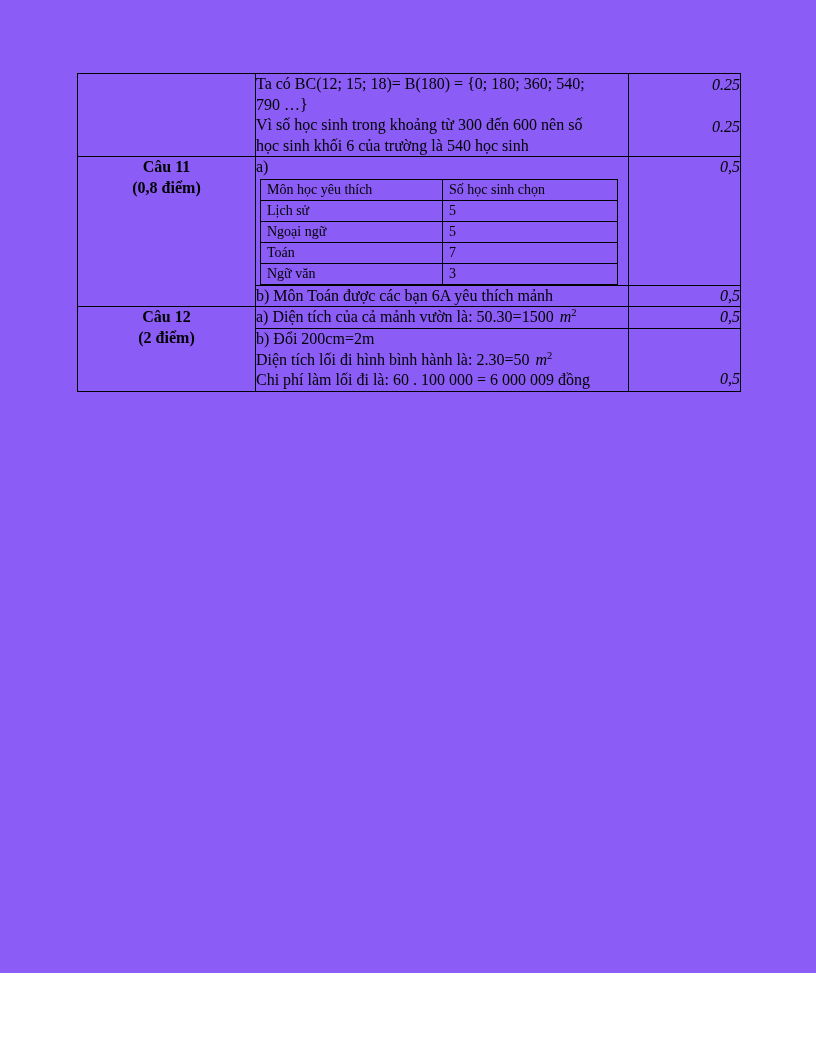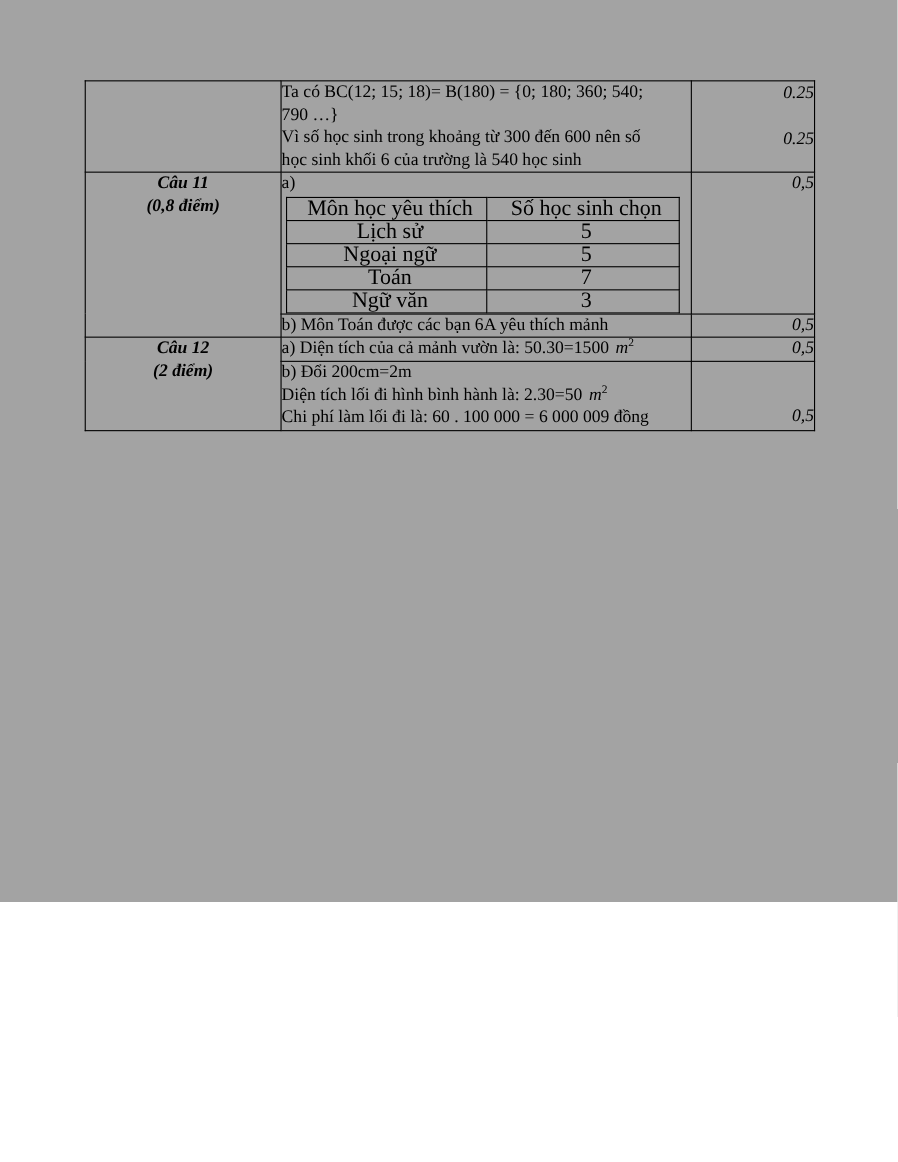--- a/index.html
+++ b/index.html
@@ -4,22 +4,22 @@
 <style>
   * { margin: 0; padding: 0; box-sizing: border-box; }
   html, body {
     width: 816px; height: 1056px;
     background: #ffffff;
     font-family: "Liberation Serif", "DejaVu Serif", serif;
     color: #000000;
   }
   .page {
     position: relative;
-    width: 816px; height: 820px;
-    background: #a3a3a3;
+    width: 816px; height: 973px;
+    background: #8b5cf6;
     overflow: hidden;
   }
   table.main-table {
     position: absolute;
     left: 77px; top: 73px;
     width: 663px;
     border-collapse: collapse;
     table-layout: fixed;
   }
   table.main-table > tbody > tr > td {
@@ -27,21 +27,20 @@
     vertical-align: top;
     font-size: 16px;
     line-height: 20.5px;
     padding: 0;
     overflow: hidden;
   }
   td.qcell {
     text-align: center;
     vertical-align: middle;
     font-weight: bold;
-    font-style: italic;
   }
   td.qcell.q11 { padding-bottom: 14px; }
   td.content-cell { padding: 1px 2px 0 5px; }
   td.score-cell {
     text-align: center;
     font-style: italic;
     vertical-align: middle;
   }
   td.score-cell.top { vertical-align: top; }
   td.score-cell.bottom { vertical-align: bottom; padding-bottom: 1px; }
@@ -51,27 +50,26 @@
   table.inner-table {
     border-collapse: collapse;
     table-layout: fixed;
     width: 357px;
     margin-left: 4px;
     margin-top: 1px;
   }
   table.inner-table td {
     border: 1.5px solid #000000;
     height: 21px;
-    font-size: 20px;
+    font-size: 14px;
     line-height: 19px;
     padding: 0 0 0 6px;
     vertical-align: middle;
     white-space: nowrap;
     overflow: hidden;
-    text-align: center;
   }
   .unit { font-style: italic; margin-left: 6px; }
   sup.unit-sup { font-size: 10.5px; line-height: 0; }
 </style>
 </head>
 <body>
 
 <div class="page">
   <table class="main-table">
     <colgroup>

